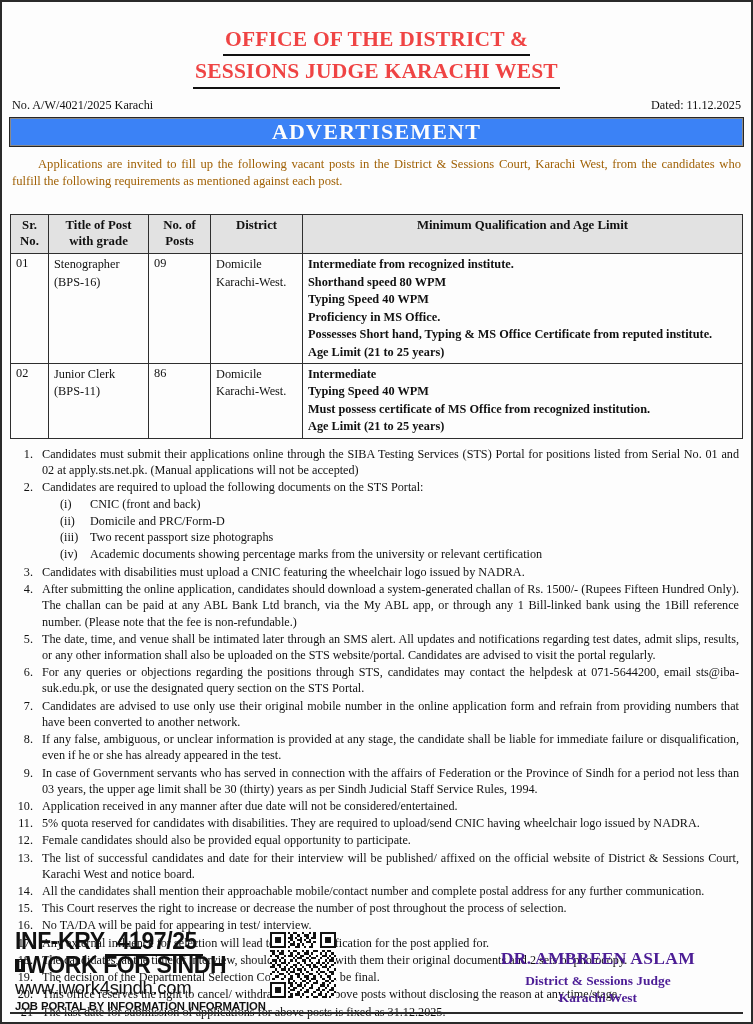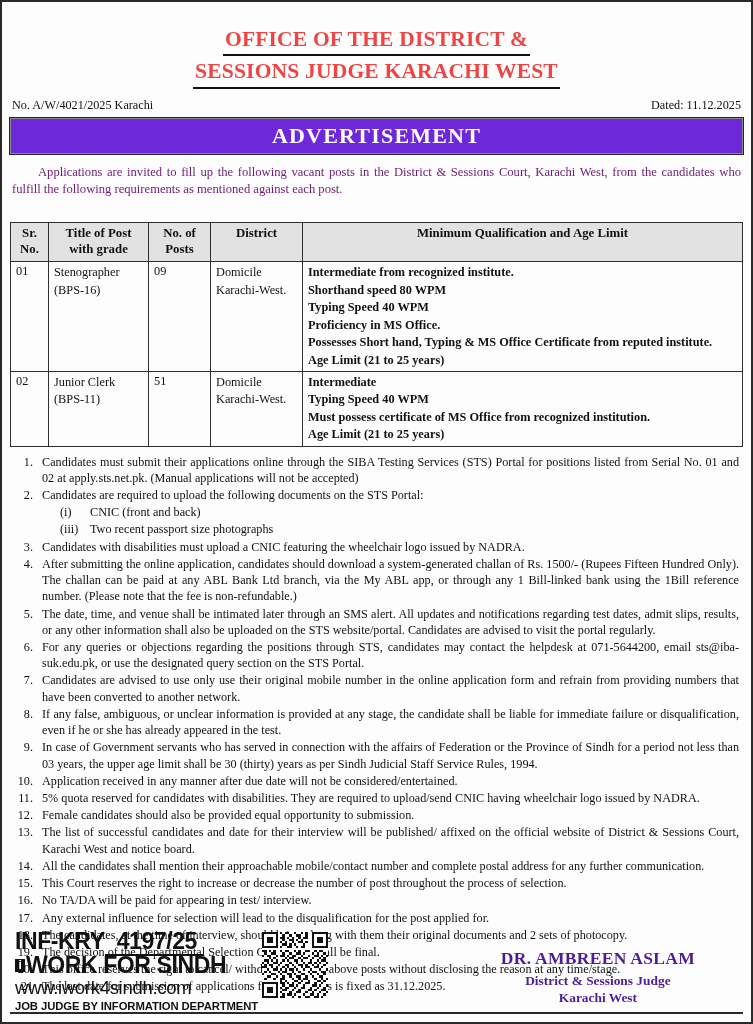--- a/index.html
+++ b/index.html
@@ -42,44 +42,44 @@
     align-items: flex-end;
     font-size: 12.2px;
     color: #111;
     margin-top: 9px;
     padding: 0 2px;
   }
 
   
   .adv-banner {
     margin-top: 5px;
-    background: #6d28d9;
+    background: #3b82f6;
     border: 1.5px solid #8a8a8a;
     outline: 1.5px solid #262626;
-    height: 36px;
+    height: 28px;
     display: flex;
     align-items: center;
     justify-content: center;
   }
   .adv-banner span {
     color: #fdfdfd;
     font-weight: bold;
     font-size: 22px;
     letter-spacing: 1.2px;
     font-family: "Liberation Serif", serif;
   }
 
   
   .intro {
     margin-top: 10px;
     font-size: 12.6px;
     line-height: 1.38;
     text-align: justify;
     text-indent: 26px;
-    color: #701a75;
+    color: #a16207;
     padding: 0 2px;
   }
 
   
   table.posts {
     width: 100%;
     border-collapse: collapse;
     margin-top: 24px;
     font-size: 12.3px;
     color: #111;
@@ -321,21 +321,21 @@
           <div>Possesses Short hand, Typing &amp; MS Office Certificate from reputed institute.</div>
           <div>Age Limit (21 to 25 years)</div>
         </td>
       </tr>
       <tr>
         <td class="center">02</td>
         <td class="center">
           <div>Junior Clerk</div>
           <div>(BPS-11)</div>
         </td>
-        <td class="center">51</td>
+        <td class="center">86</td>
         <td class="center">
           <div>Domicile</div>
           <div>Karachi-West.</div>
         </td>
         <td class="qual">
           <div>Intermediate</div>
           <div>Typing Speed 40 WPM</div>
           <div>Must possess certificate of MS Office from recognized institution.</div>
           <div>Age Limit (21 to 25 years)</div>
         </td>
@@ -351,23 +351,31 @@
     <li>
       <span class="num">2.</span>
       <span class="body nojust">
         <span>Candidates are required to upload the following documents on the STS Portal:</span>
         <ul class="subs">
           <li>
             <span class="rn">(i)</span>
             <span class="st">CNIC (front and back)</span>
           </li>
           <li>
+            <span class="rn">(ii)</span>
+            <span class="st">Domicile and PRC/Form-D</span>
+          </li>
+          <li>
             <span class="rn">(iii)</span>
             <span class="st">Two recent passport size photographs</span>
           </li>
+          <li>
+            <span class="rn">(iv)</span>
+            <span class="st">Academic documents showing percentage marks from the university or relevant certification</span>
+          </li>
         </ul>
       </span>
     </li>
     <li>
       <span class="num">3.</span>
       <span class="body nojust">Candidates with disabilities must upload a CNIC featuring the wheelchair logo issued by NADRA.</span>
     </li>
     <li>
       <span class="num">4.</span>
       <span class="body">After submitting the online application, candidates should download a system-generated challan of Rs. 1500/- (Rupees Fifteen Hundred Only). The challan can be paid at any ABL Bank Ltd branch, via the My ABL app, or through any 1 Bill-linked bank using the 1Bill reference number. (Please note that the fee is non-refundable.)</span>
@@ -395,21 +403,21 @@
     <li>
       <span class="num">10.</span>
       <span class="body nojust">Application received in any manner after due date will not be considered/entertained.</span>
     </li>
     <li>
       <span class="num">11.</span>
       <span class="body nojust">5% quota reserved for candidates with disabilities. They are required to upload/send CNIC having wheelchair logo issued by NADRA.</span>
     </li>
     <li>
       <span class="num">12.</span>
-      <span class="body nojust">Female candidates should also be provided equal opportunity to submission.</span>
+      <span class="body nojust">Female candidates should also be provided equal opportunity to participate.</span>
     </li>
     <li>
       <span class="num">13.</span>
       <span class="body">The list of successful candidates and date for their interview will be published/ affixed on the official website of District &amp; Sessions Court, Karachi West and notice board.</span>
     </li>
     <li>
       <span class="num">14.</span>
       <span class="body nojust">All the candidates shall mention their approachable mobile/contact number and complete postal address for any further communication.</span>
     </li>
     <li>
@@ -444,21 +452,21 @@
 
   <div class="footer">
     <div class="footer-left">
       <div class="inf-block">
         <div class="inf-row1"><span>INF-KRY</span><span class="inf-num">4197/25</span></div>
         <div class="inf-row2">
             <span class="inf-i">i</span>
             <span>WORK FOR SINDH</span>
           </div>
         <div class="inf-row3">www.iwork4sindh.com</div>
-        <div class="inf-row4">JOB JUDGE BY INFORMATION DEPARTMENT</div>
+        <div class="inf-row4">JOB PORTAL BY INFORMATION INFORMATION</div>
       </div>
       <svg class="qr" viewBox="0 0 29 29" shape-rendering="crispEdges">
         <rect width="29" height="29" fill="#ffffff"></rect>
         <g fill="#111111">
           <rect x="0" y="0" width="7" height="1"></rect>
             <rect x="0" y="6" width="7" height="1"></rect>
           <rect x="0" y="0" width="1" height="7"></rect>
             <rect x="6" y="0" width="1" height="7"></rect>
           <rect x="2" y="2" width="3" height="3"></rect>
           <rect x="22" y="0" width="7" height="1"></rect>

